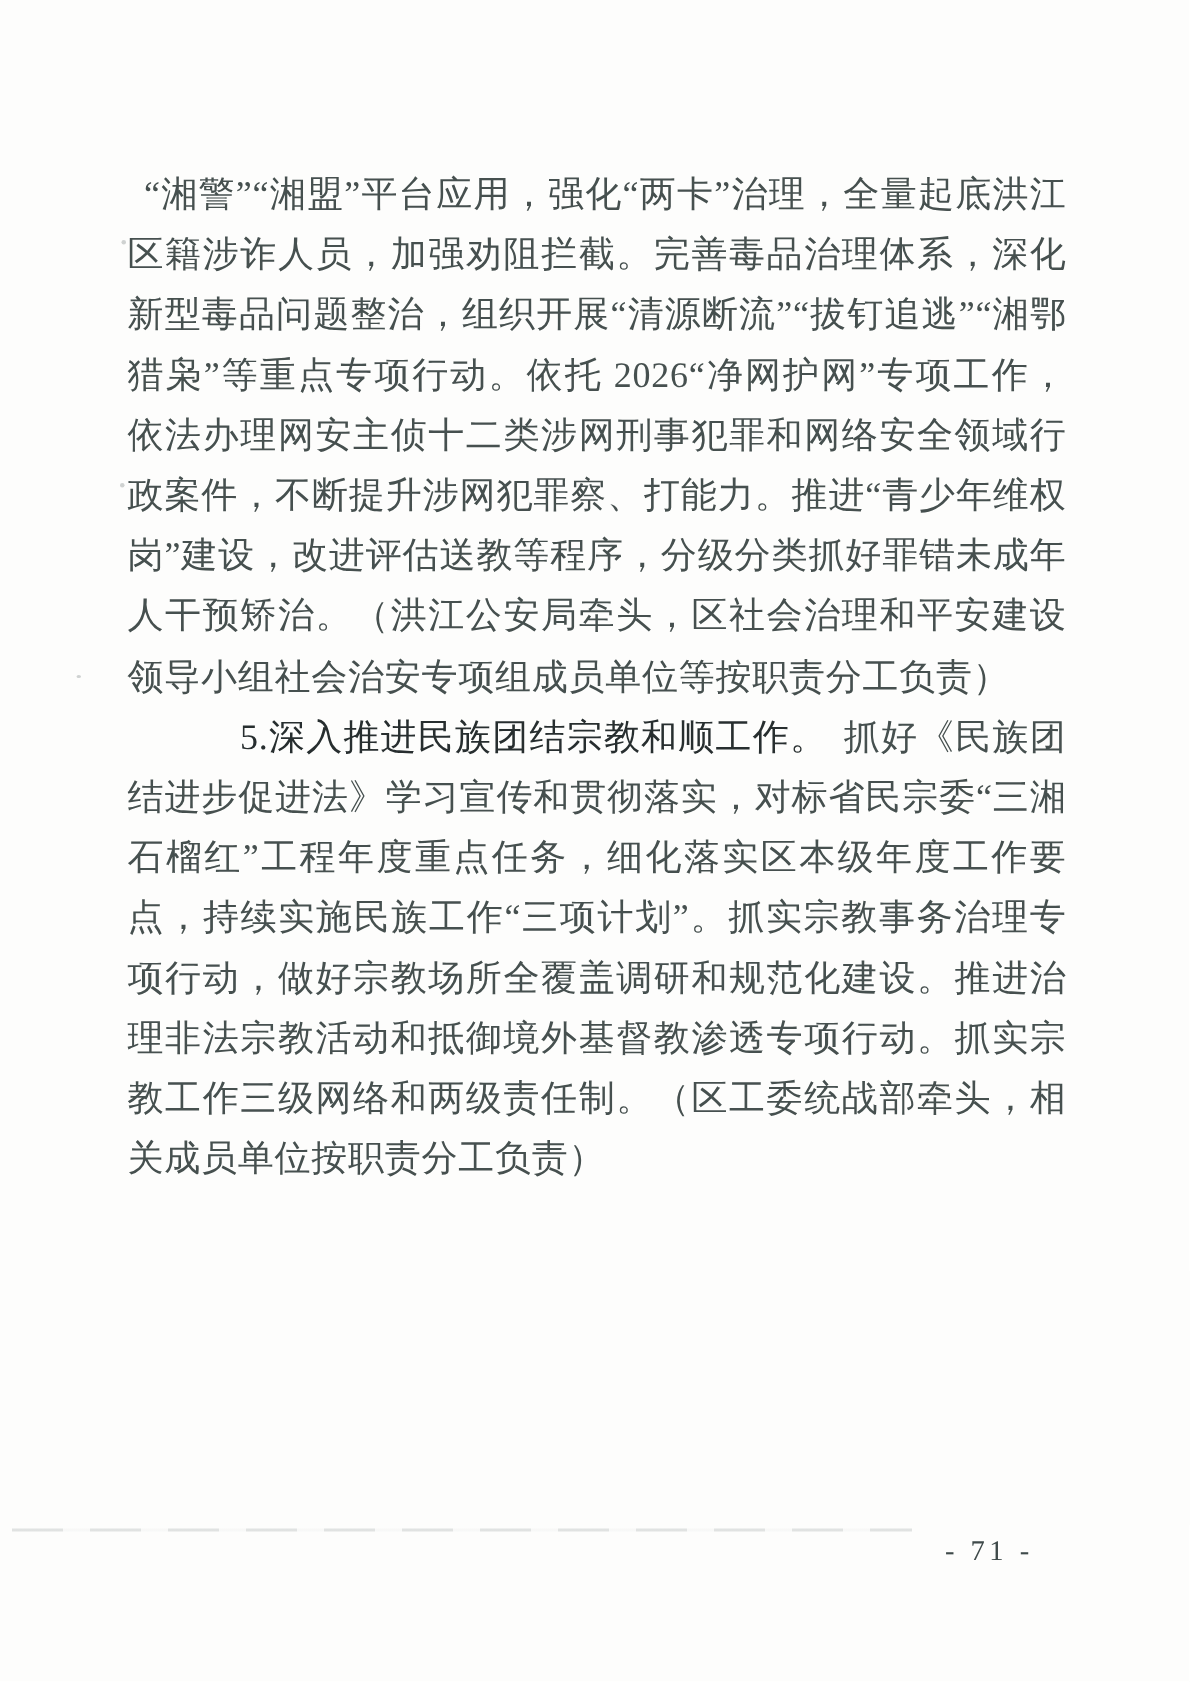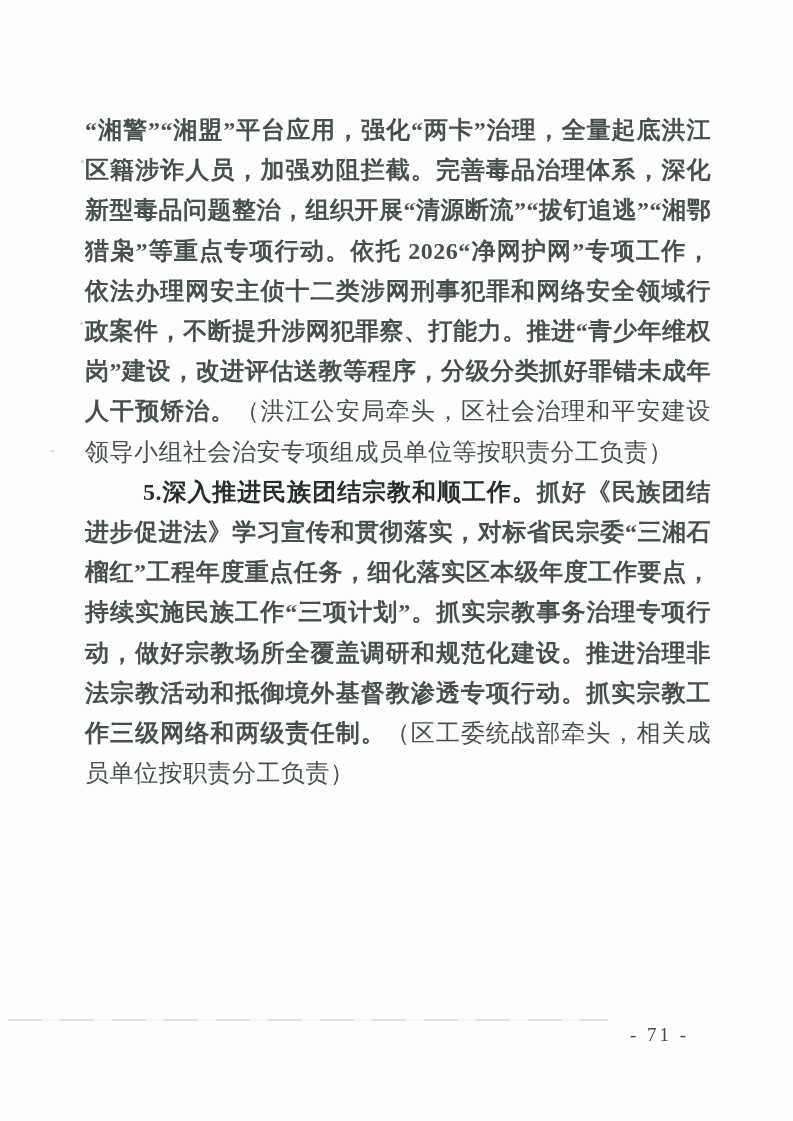--- a/index.html
+++ b/index.html
@@ -28,25 +28,27 @@
     color: var(--ink, #46504f);
     text-align: justify;
     text-justify: inter-ideograph;
     word-break: break-all;
     letter-spacing: 0.5px;
   }
   p.para.indent {
     text-indent: 58px;
   }
   .seg-heading {
-    font-weight: bold;
+    font-weight: normal;
     color: var(--ink-bold, #272e2f);
+    margin-left: 17px;
   }
   .seg-body {
-    font-weight: bold;
+    font-weight: normal;
+    margin-left: 11px;
   }
   .seg-attribution {
     font-weight: normal;
   }
   .footer-page-number {
     position: absolute;
     top: 1000px;
     left: 630px;
     font-size: 19px;
     letter-spacing: 3px;

